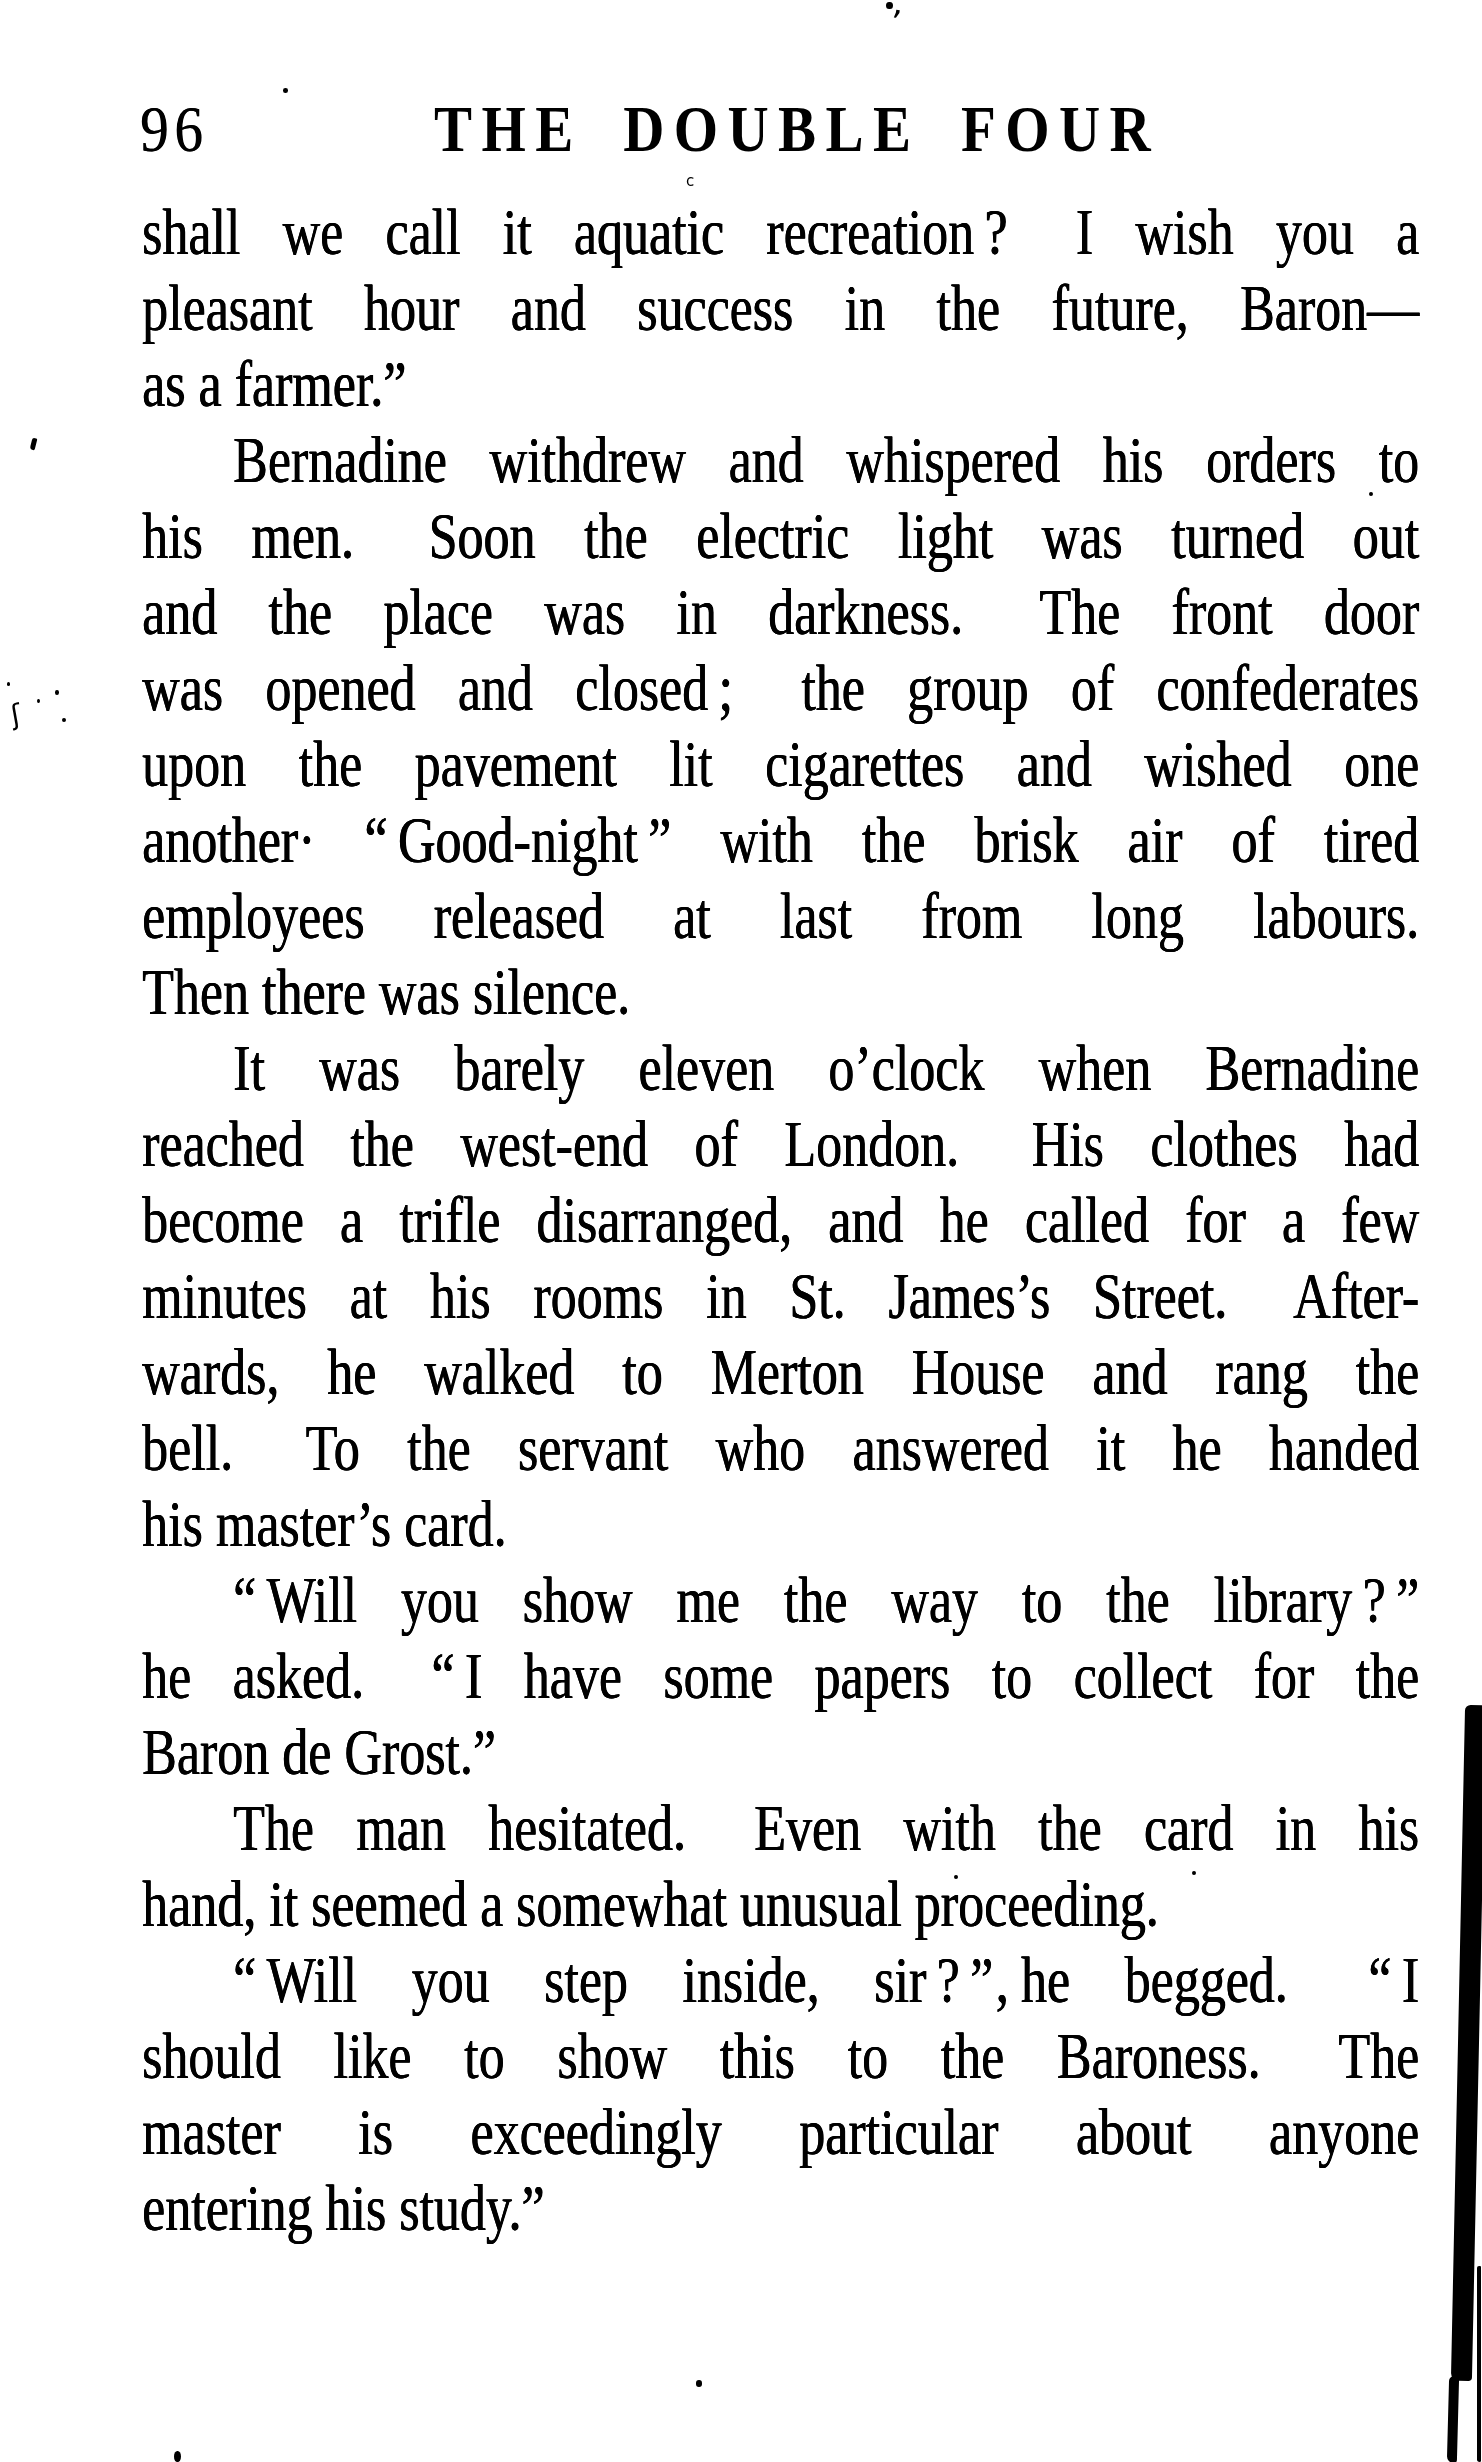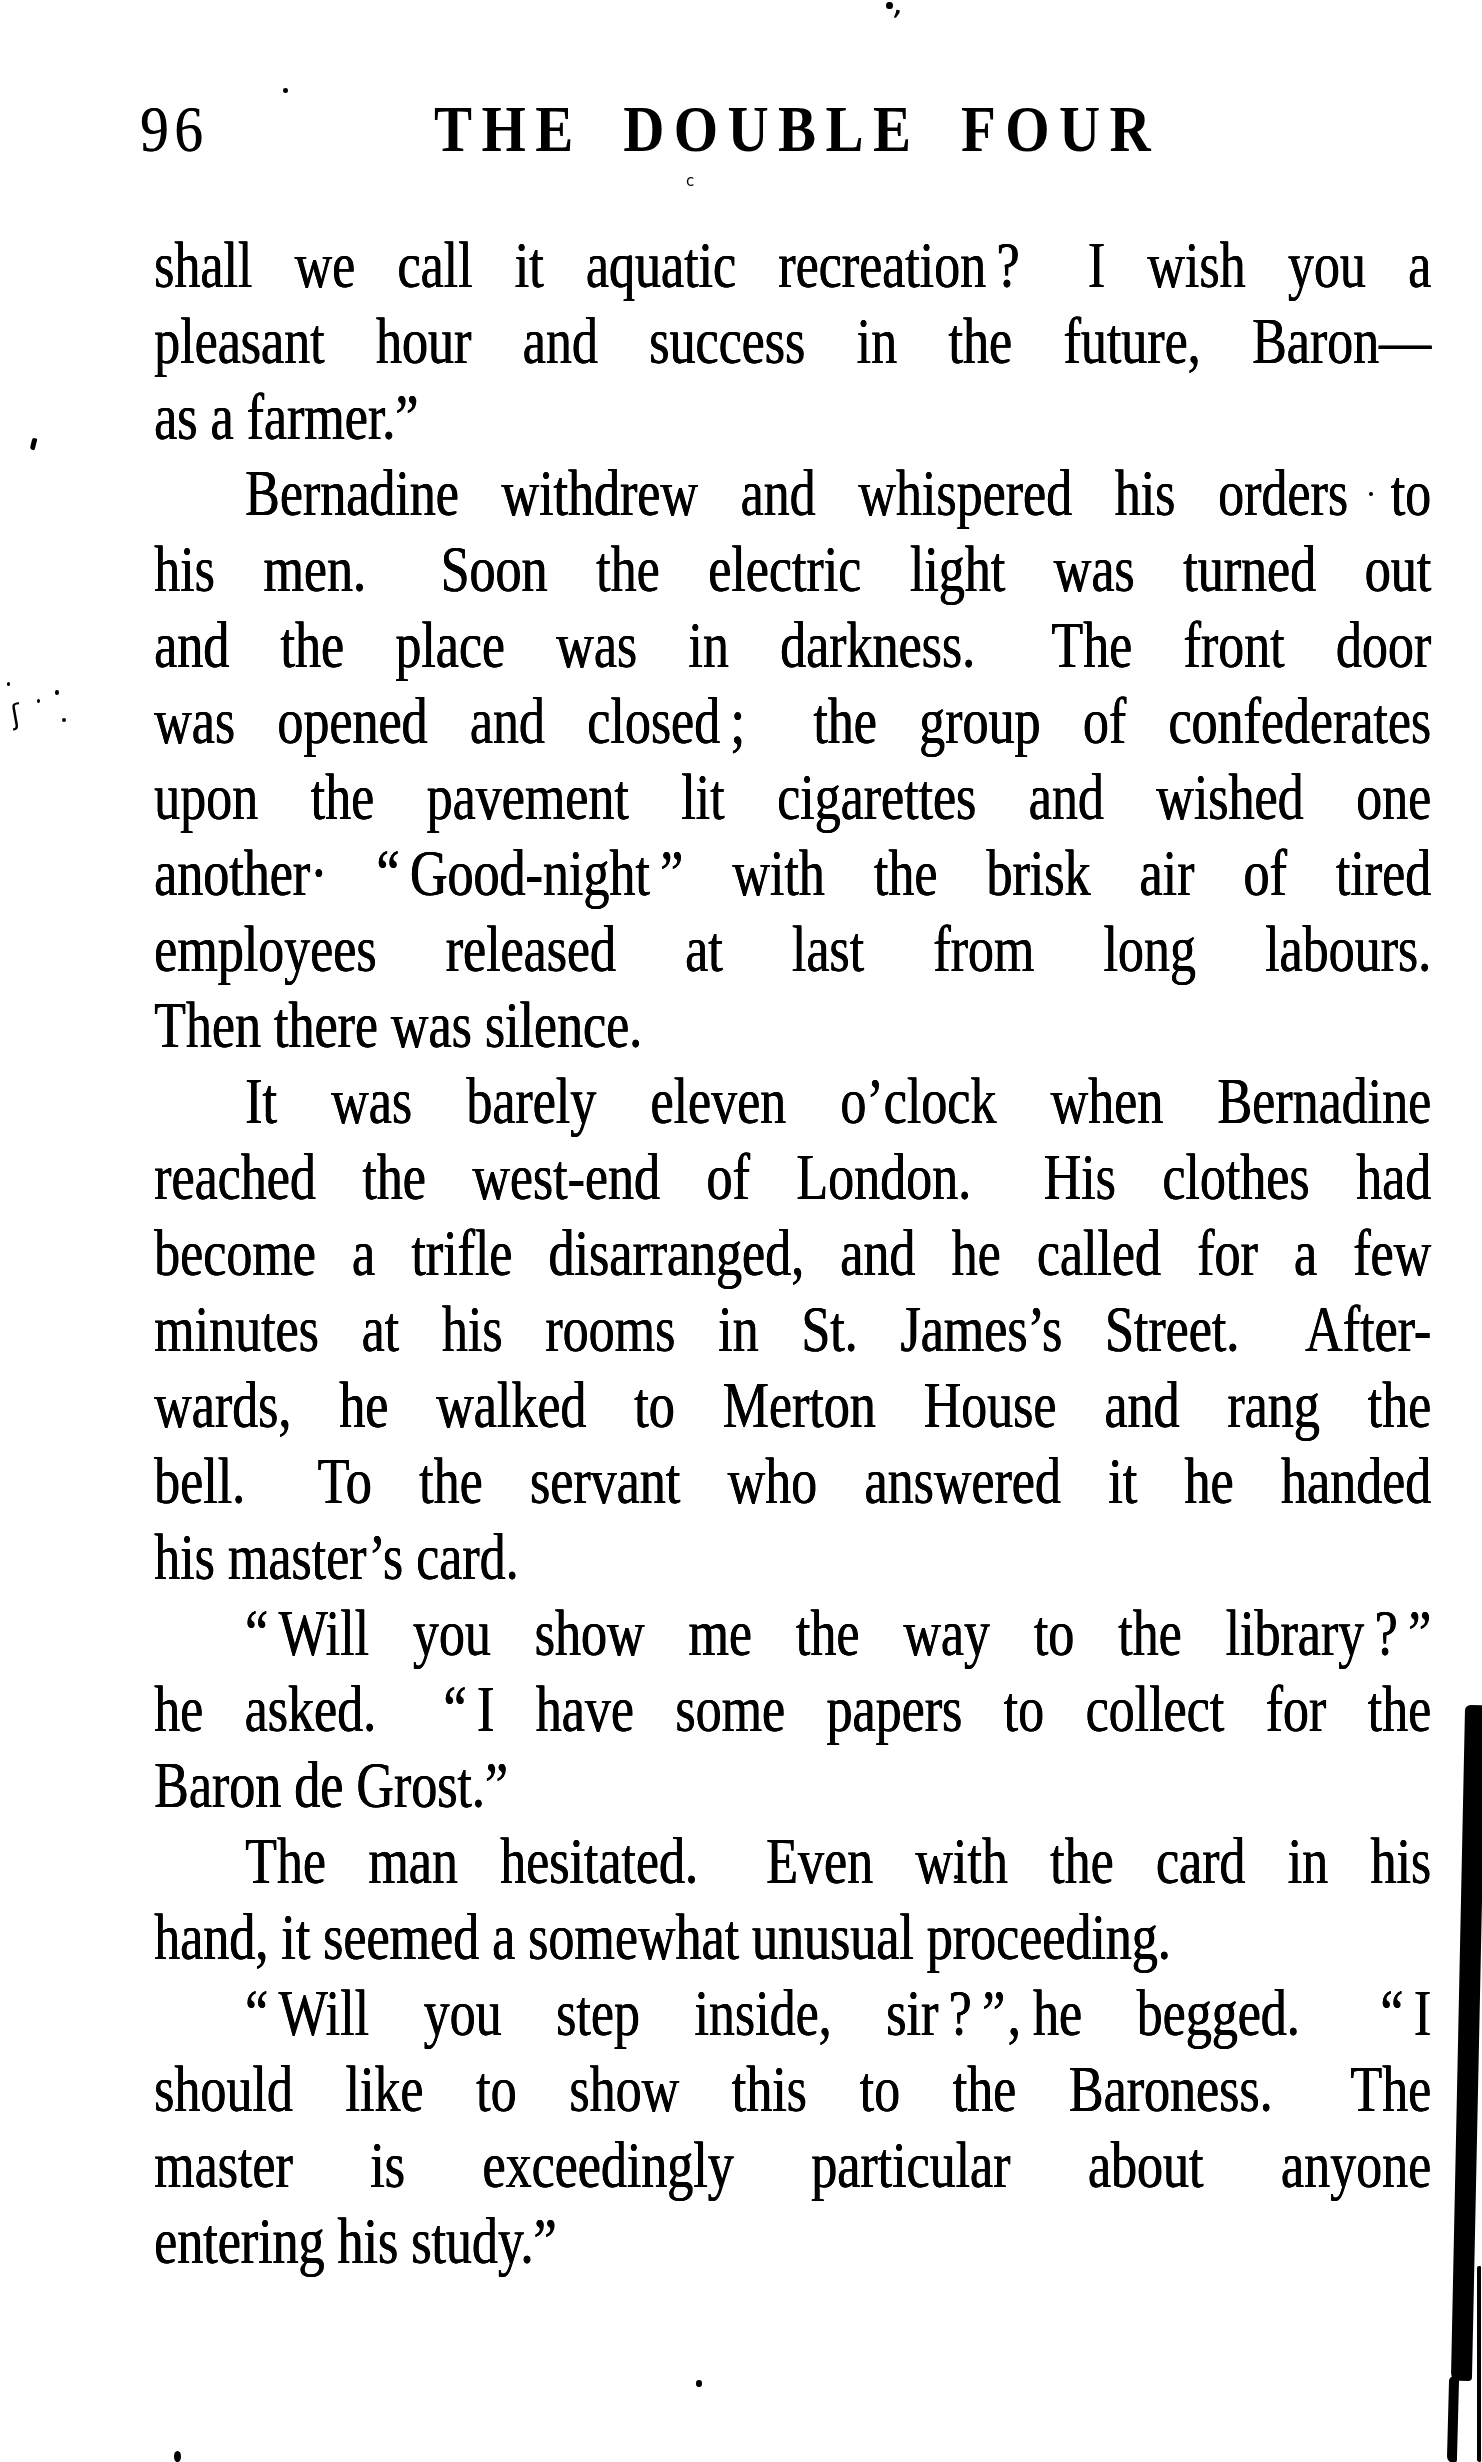--- a/index.html
+++ b/index.html
@@ -19,21 +19,21 @@
     letter-spacing:5.7px;
   }
   .running-title{
     position:absolute;left:434px;top:100px;margin:0;
     font-size:57px;line-height:1;font-weight:bold;
     letter-spacing:9.4px;word-spacing:17px;
     transform:scaleY(1.15);transform-origin:center;
     white-space:nowrap;
   }
   .text-block{
-    position:absolute;left:154px;top:194px;width:1277px;margin-top:33px;
+    position:absolute;left:142px;top:194px;width:1277px;
   }
   .line{
     height:76px;line-height:76px;
     font-size:52px;
     text-align:justify;
     text-align-last:justify;
     transform:scaleY(1.28);transform-origin:50% 50%;
     text-shadow:0.6px 0 currentColor, 0 0.4px currentColor;
     white-space:normal;
     overflow:visible;

